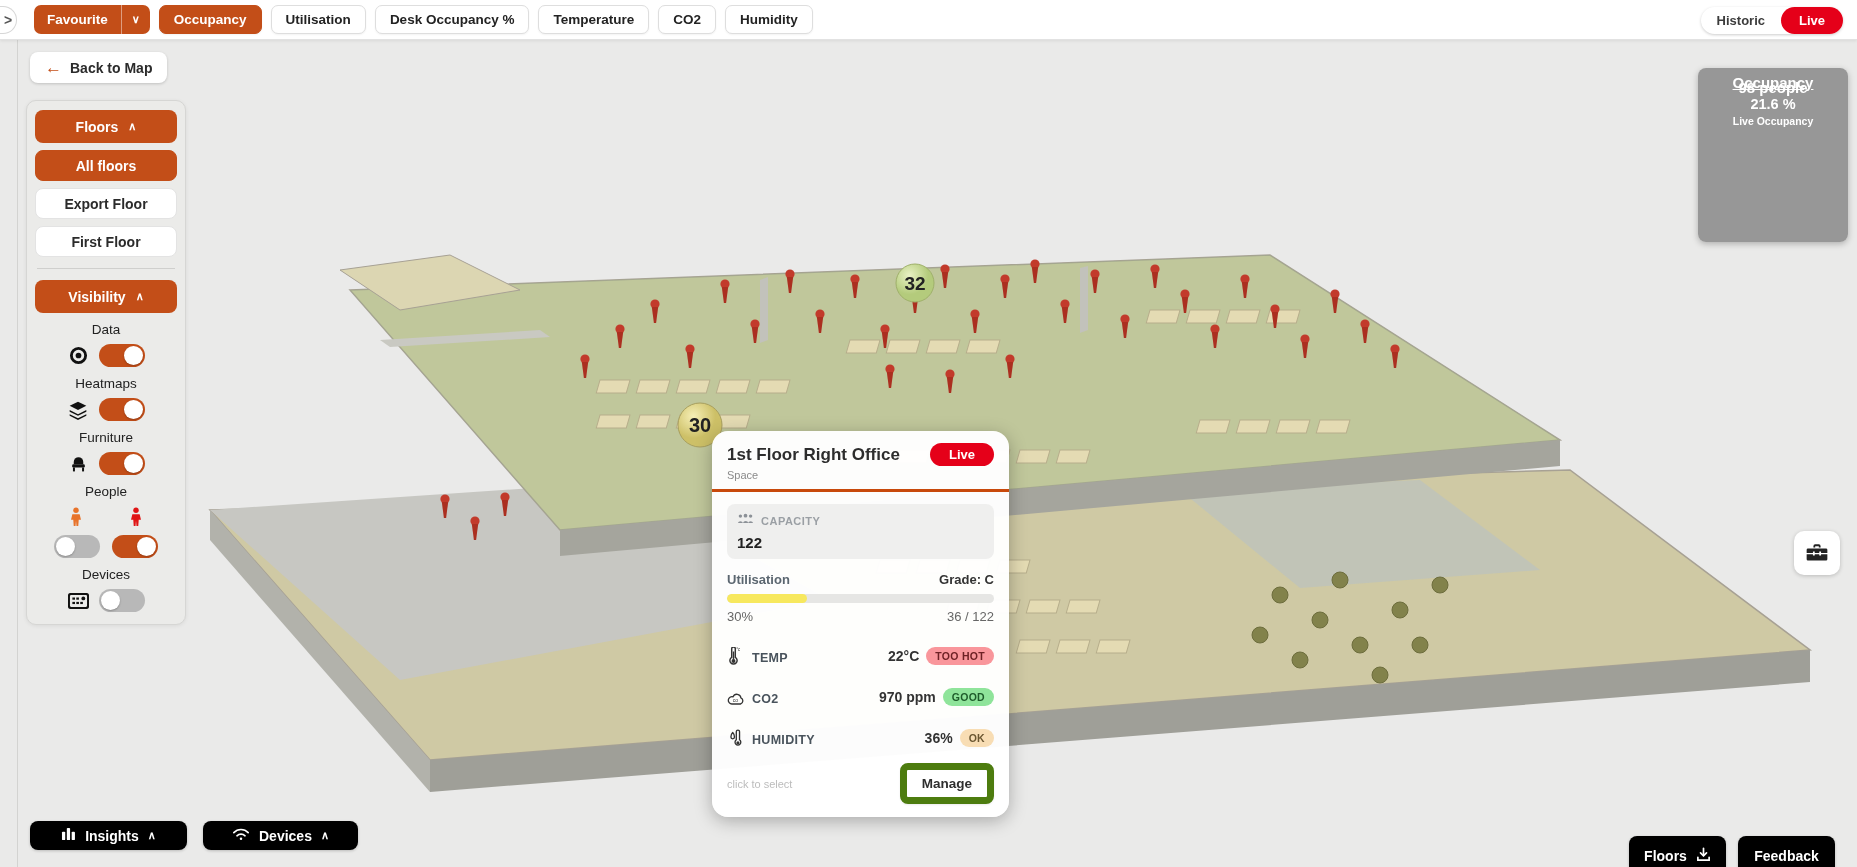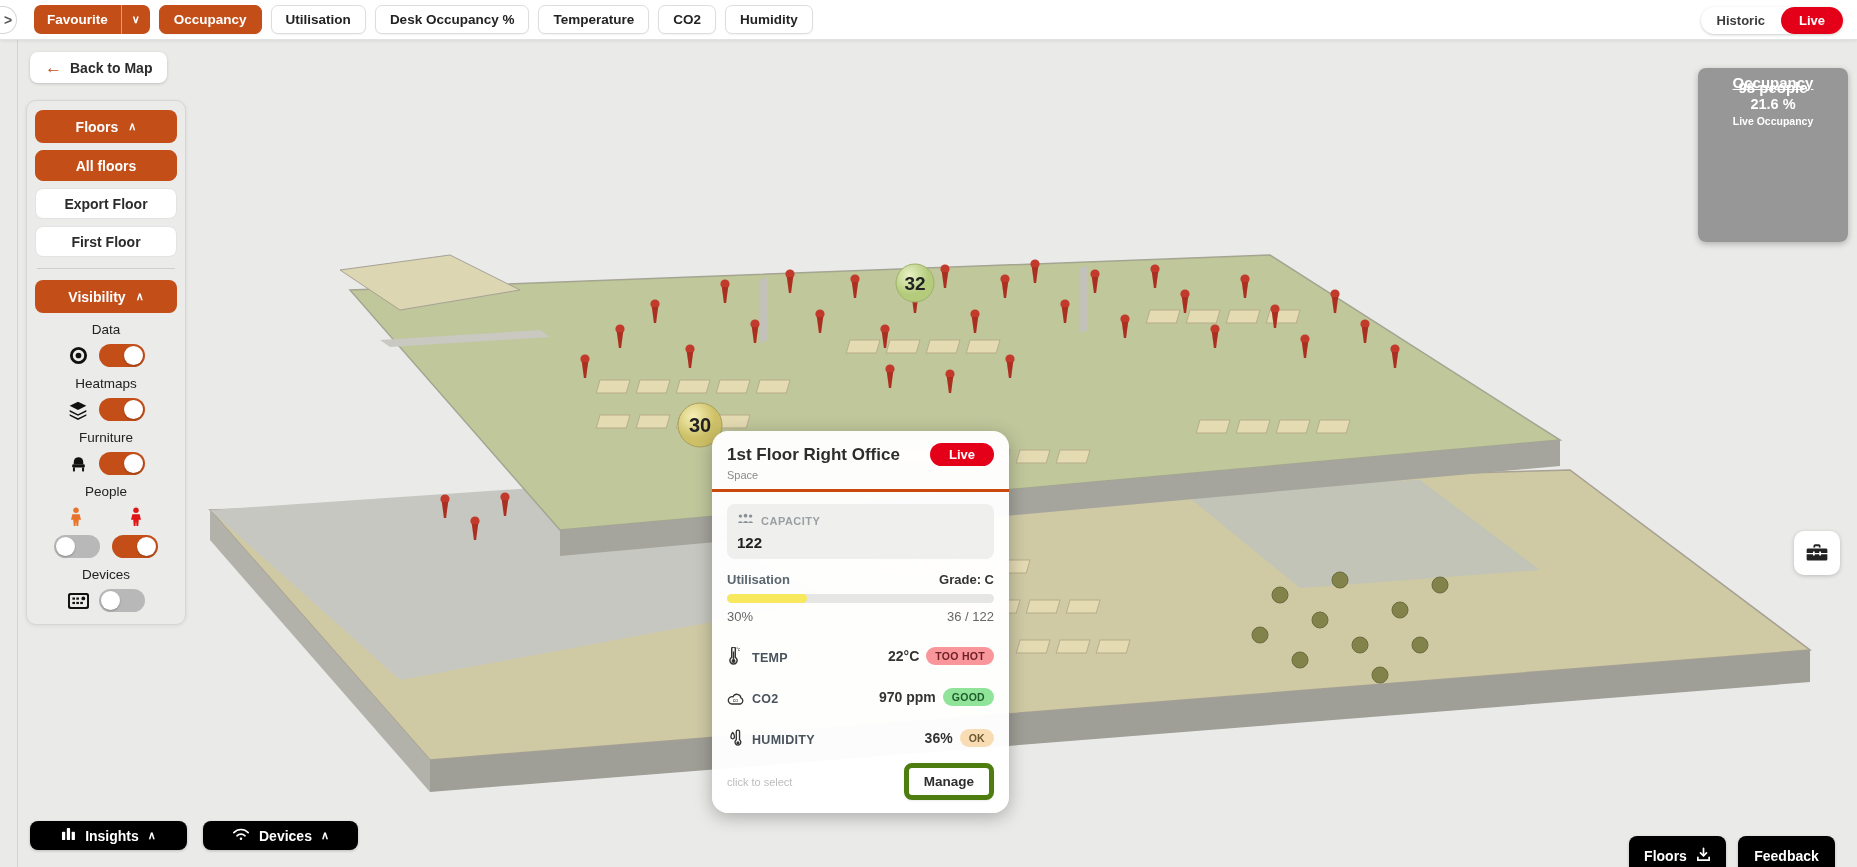--- a/index.html
+++ b/index.html
@@ -97,21 +97,21 @@
   .metric-icon { width:20px; color:#333; display:flex; align-items:center; }
   .metric-label { font-size:12.5px; font-weight:700; color:#49535c; letter-spacing:.3px; margin-left:5px; }
   .metric-right { margin-left:auto; display:flex; align-items:center; gap:7px; }
   .metric-value { font-size:14px; font-weight:700; color:#333; }
   .pill { font-size:10.5px; font-weight:700; border-radius:10px; padding:3px 9px; letter-spacing:.3px; }
   .pill.bad { background:#f9969b; color:#6e2125; }
   .pill.good { background:#8fe49a; color:#1e5c2a; }
   .pill.warn { background:#f8ddb4; color:#6a5630; }
   .popup-foot { display:flex; align-items:center; justify-content:space-between; margin-top:16px; }
   .hint { font-size:11px; color:#bcbcbc; }
-  .manage-btn { background:#fff; border:5px solid #4d7c0f; border-radius:8px; padding:6px 15px;
+  .manage-btn { background:#fff; border:7px solid #4d7c0f; border-radius:8px; padding:6px 15px;
                 font-size:13.5px; font-weight:700; color:#2e2e2e; cursor:pointer; box-shadow:0 1px 2px rgba(0,0,0,.08); }
 
   
   .orange-btn { position:absolute; background:#000000; color:#fff; border:none; border-radius:8px;
                 font-size:14px; font-weight:700; display:flex; align-items:center; gap:9px;
                 justify-content:center; cursor:pointer; box-shadow:0 1px 3px rgba(0,0,0,.2); z-index:30; }
   .btn-insights { left:30px; top:821px; width:157px; height:29px; }
   .btn-devices { left:203px; top:821px; width:155px; height:29px; }
   .btn-export { left:1629px; top:836px; width:97px; height:40px; }
   .btn-feedback { left:1738px; top:836px; width:97px; height:40px; }

